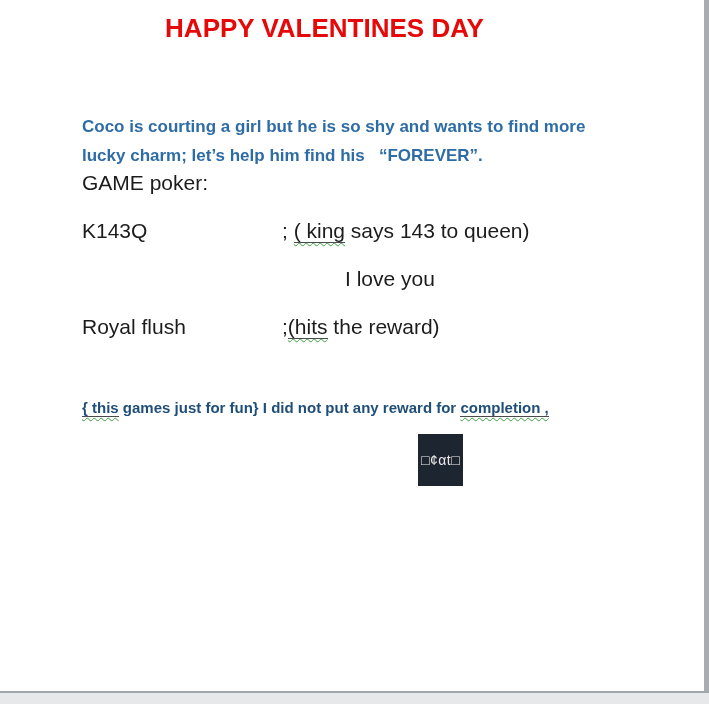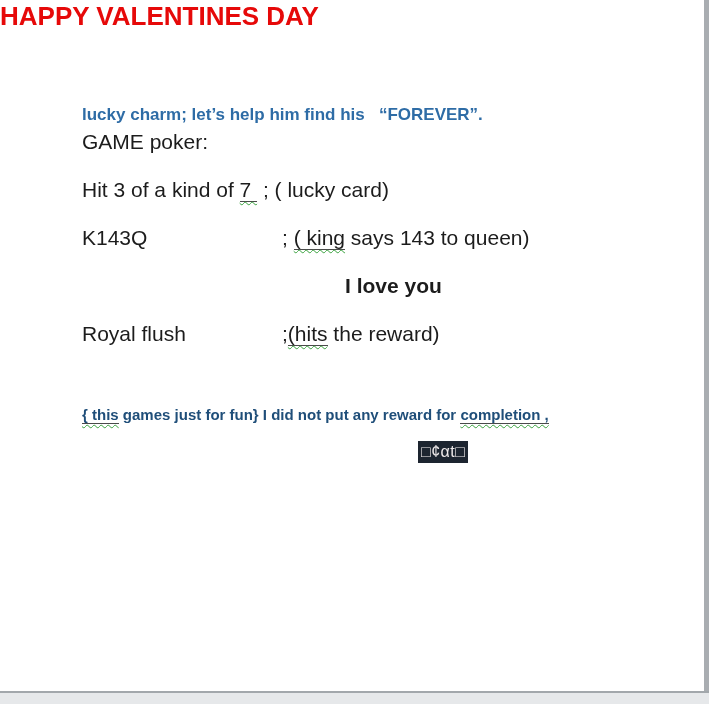--- a/index.html
+++ b/index.html
@@ -10,22 +10,22 @@
     width: 709px;
     height: 704px;
     background: #ffffff;
     font-family: "Liberation Sans", sans-serif;
     position: relative;
     overflow: hidden;
     color: var(--body-black, #1c1c1c);
   }
   .titles {
     width: 649px;
-    text-align: left;
-    padding-top: 2px;
+    text-align: center;
+    padding-top: 14px;
   }
   .title {
     color: var(--heading-red, #e60909);
     font-weight: bold;
     font-size: 26px;
     line-height: 28px;
   }
   .title2 { margin-top: 24px; }
 
   .content {
@@ -55,21 +55,20 @@
     margin-bottom: 22px;
     white-space: pre;
   }
   .col-left {
     display: inline-block;
     width: 200px;
     white-space: pre;
   }
   .row-center {
     margin-left: 263px;
-    font-weight: bold;
   }
   .uw {
     border-bottom: 1.5px solid var(--underline-gray, #4a4a4a);
     text-decoration-line: underline;
     text-decoration-style: wavy;
     text-decoration-color: var(--squiggle-green, #3aa23f);
     text-decoration-thickness: 1px;
     text-underline-offset: 3.5px;
   }
   .note {
@@ -79,23 +78,23 @@
     color: var(--note-blue, #1f4e79);
     line-height: 20px;
     white-space: pre;
   }
   .badge {
     display: inline-block;
     margin-left: 336px;
     margin-top: 16px;
     background: var(--badge-bg, #1d2530);
     color: var(--badge-fg, #efeaea);
-    font-size: 16px;
+    font-size: 14px;
     line-height: 16px;
-    padding: 3px 3px;
+    padding: 18px 3px;
     letter-spacing: 0.5px;
   }
   .scrollbar-right {
     position: absolute;
     top: 0;
     right: 0;
     width: 5px;
     height: 691px;
     background: var(--scrollbar-gray, #a9adb1);
   }
@@ -111,26 +110,25 @@
 </style>
 </head>
 <body>
 
 <div class="titles">
   <div class="title title1">HAPPY VALENTINES DAY</div>
 </div>
 
 <div class="content">
 
-  <div class="intro"><span class="line">lucky charm; let’s help him find his   “FOREVER”.</span></div>
+  <div class="intro"><span class="line">Coco is courting a girl but he is so shy and wants to find more</span><span class="line">lucky charm; let’s help him find his   “FOREVER”.</span></div>
 
   <div class="game">
     <div class="game-heading">GAME poker:</div>
 
-    <div class="row"><span>Hit 3 of a kind of </span><span class="uw">7 </span><span> ; ( lucky card)</span></div>
 
 
     <div class="row"><span class="col-left">K143Q</span><span>; </span><span class="uw">( king</span><span> says 143 to queen)</span></div>
 
     <div class="row row-center">I love you</div>
 
     <div class="row"><span class="col-left">Royal flush</span><span>;</span><span class="uw">(hits</span><span> the reward)</span></div>
   </div>
 
   <div class="note"><span class="uw">{ this</span><span> games just for fun} I did not put any reward for </span><span class="uw">completion ,</span></div>

